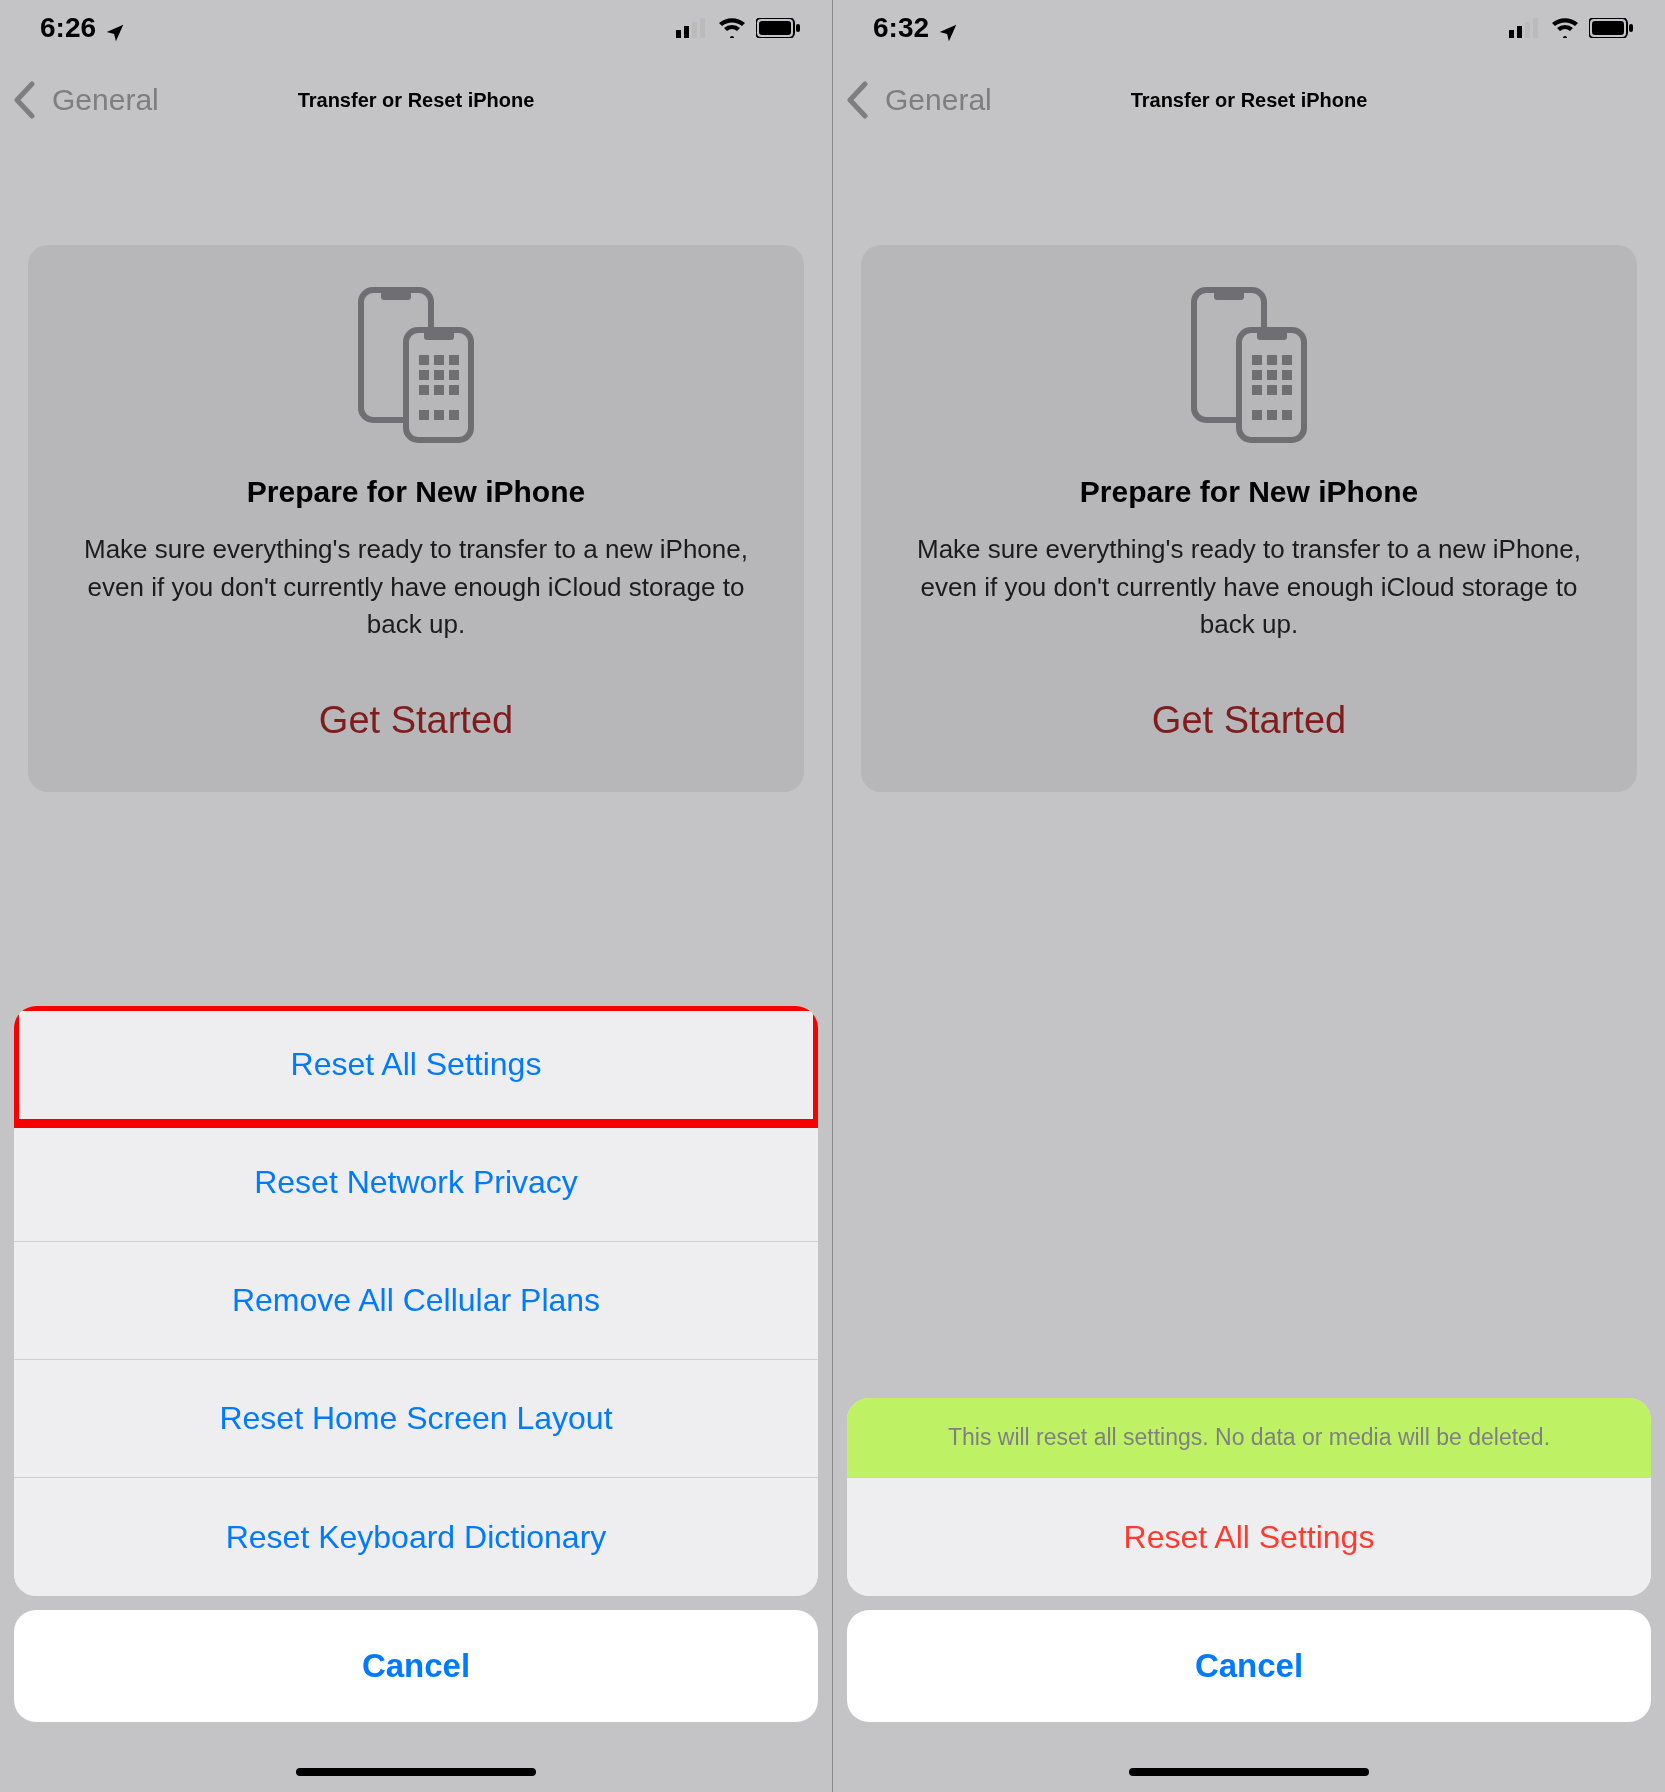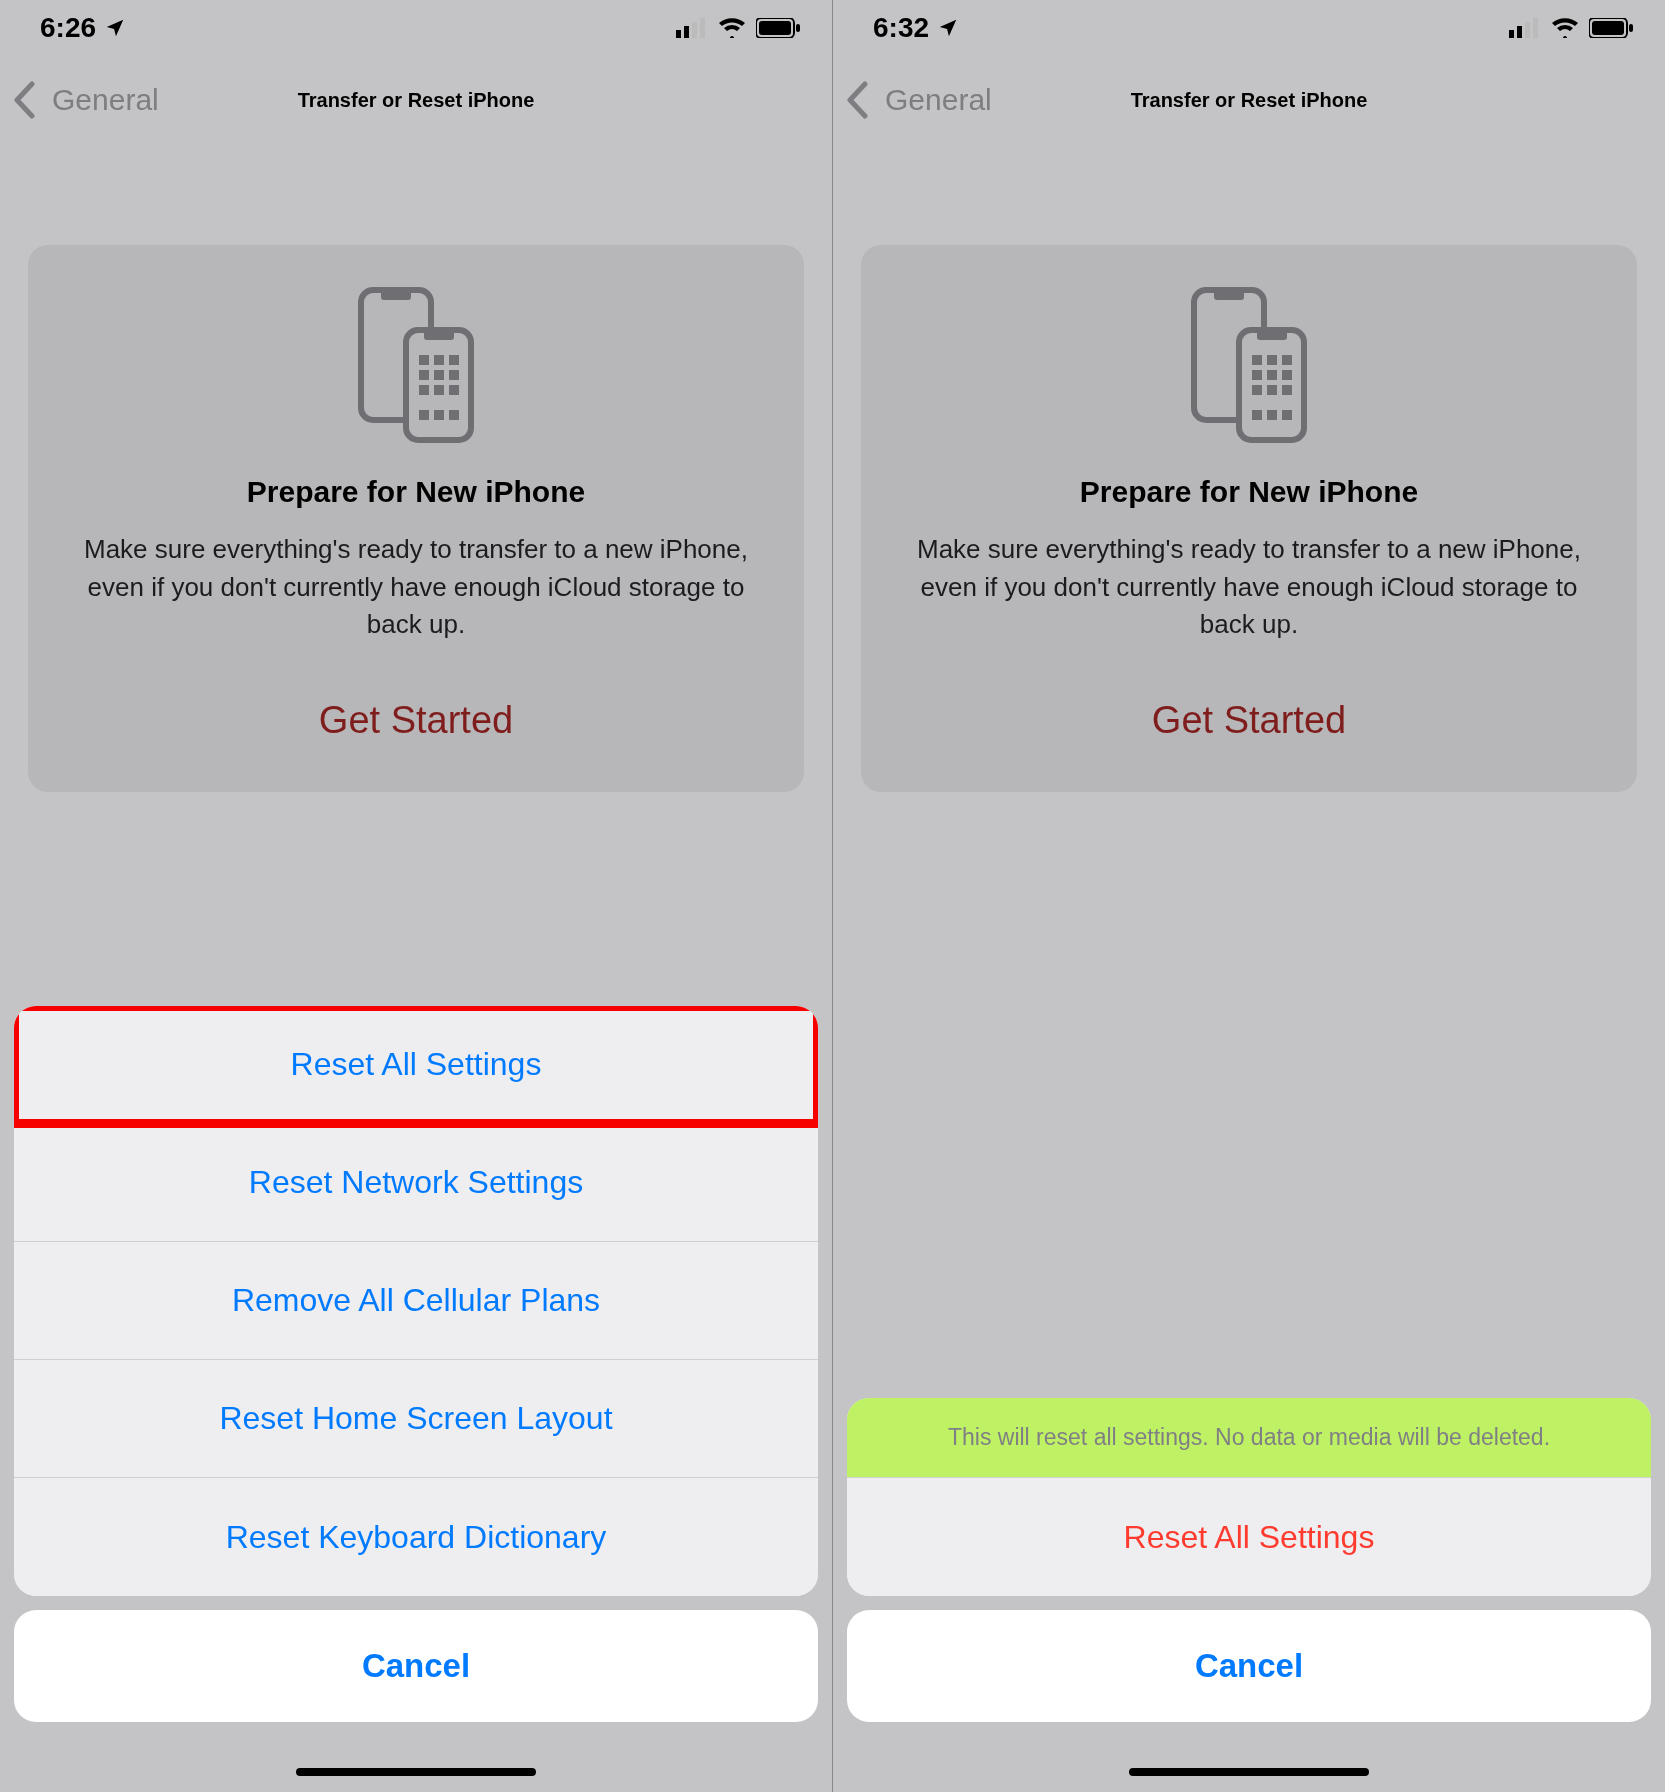--- a/index.html
+++ b/index.html
@@ -26,21 +26,21 @@
   .status-bar {
     height: 55px;
     display: flex;
     justify-content: space-between;
     align-items: center;
     padding: 0 32px 0 40px;
     font-size: 28px;
     font-weight: 600;
     color: #000;
   }
-  .status-left { display:flex; align-items:center; gap:8px; }
+  .status-left { display:flex; align-items:flex-end; gap:8px; }
   .status-right { display:flex; align-items:center; gap:10px; }
   .loc-icon svg, .sig-icon svg, .wifi-icon svg, .batt-icon svg { display:block; }
   
   .nav-bar {
     height: 90px;
     display:flex;
     align-items:center;
     padding: 0 12px;
     position: relative;
   }
@@ -186,21 +186,21 @@
       </svg>
     </div>
     <div class="card-title">Prepare for New iPhone</div>
     <div class="card-desc">Make sure everything's ready to transfer to a new iPhone, even if you don't currently have enough iCloud storage to back up.</div>
     <div class="card-link">Get Started</div>
   </div>
 
   <div class="sheet-wrap">
     <div class="sheet-list">
       <div class="sheet-item highlight">Reset All Settings</div>
-      <div class="sheet-item">Reset Network Settings</div>
+      <div class="sheet-item">Reset Network Privacy</div>
       <div class="sheet-item">Remove All Cellular Plans</div>
       <div class="sheet-item">Reset Home Screen Layout</div>
       <div class="sheet-item">Reset Keyboard Dictionary</div>
     </div>
     <div class="cancel-btn">Cancel</div>
   </div>
 
   <div class="home-indicator"></div>
 </div>
 

